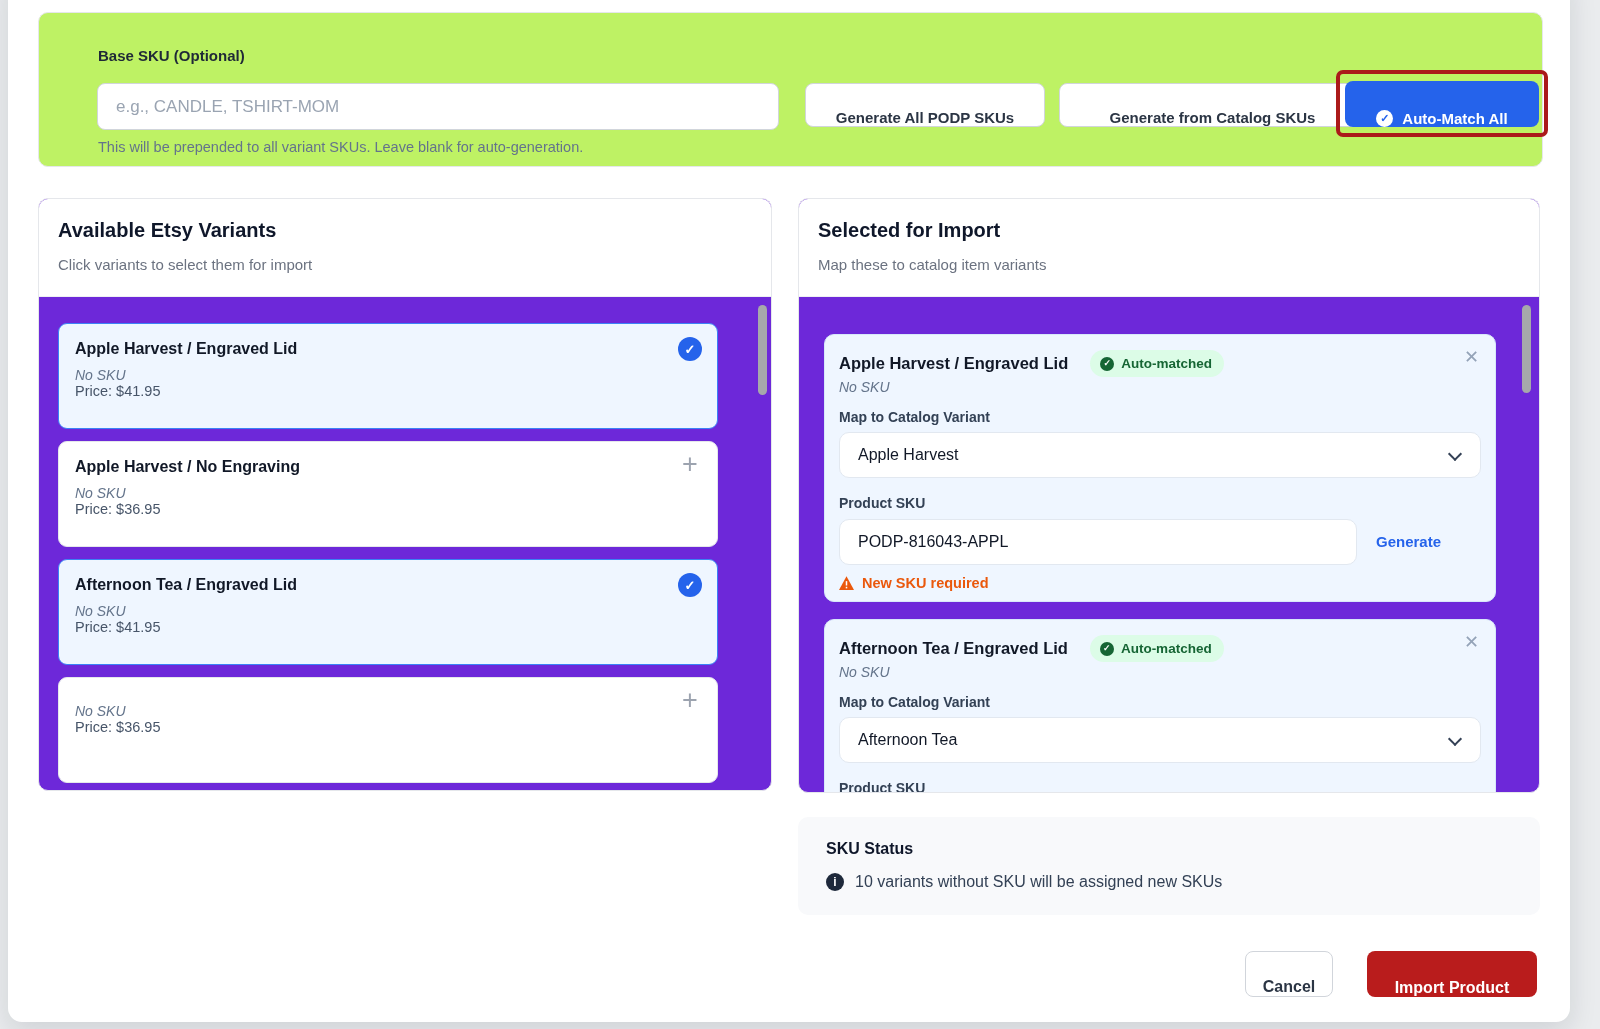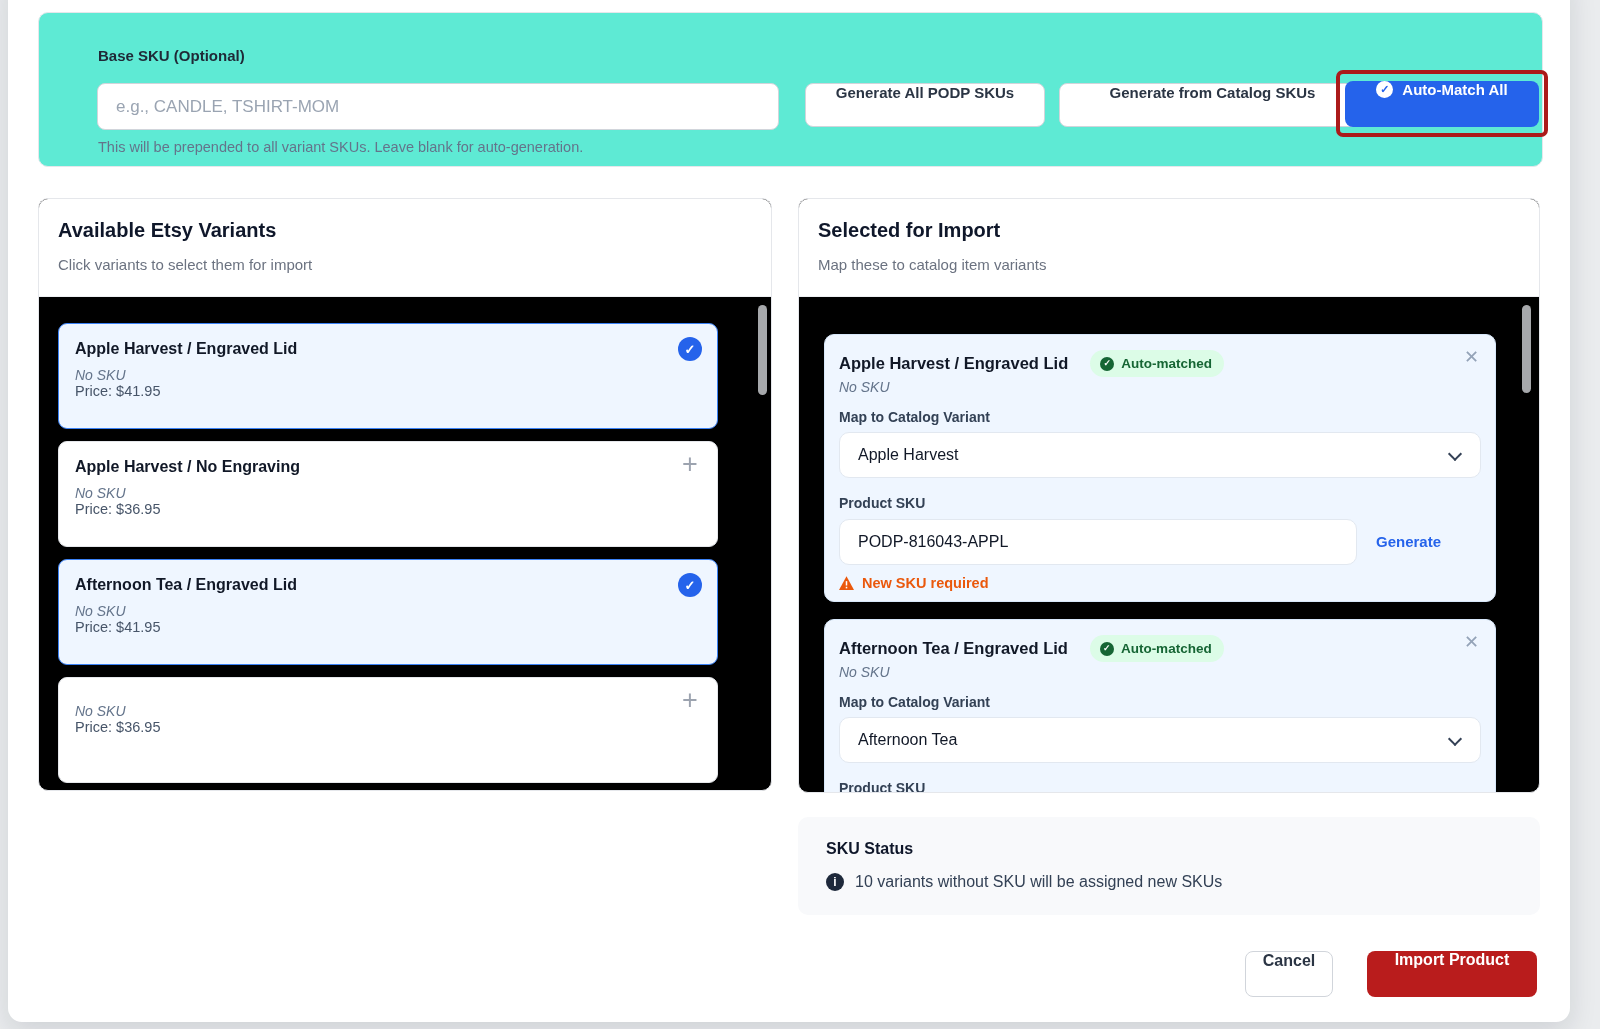--- a/index.html
+++ b/index.html
@@ -13,33 +13,33 @@
 
   .modal {
     position:absolute; left:8px; top:-30px; width:1562px; height:1052px;
     background:#ffffff; border-radius:14px;
     box-shadow:0 10px 28px rgba(15,23,42,.12);
   }
 
   
   .top-card {
     position:absolute; left:38px; top:12px; width:1505px; height:155px;
-    border:1px solid #e5e7eb; border-radius:10px; background:#5eead4;
+    border:1px solid #e5e7eb; border-radius:10px; background:#bef264;
   }
   .base-label { position:absolute; left:59px; top:34px; font-size:15px; font-weight:600; color:#1f2937; }
   .base-input {
     position:absolute; left:58px; top:70px; width:682px; height:47px;
     border:1px solid #d1d5db; border-radius:8px; padding:0 18px;
     font-size:17px; color:#111827; font-family:"Liberation Sans",sans-serif;
     outline:none; background:#fff;
   }
   .base-input::placeholder { color:#9aa4b2; }
   .base-help { position:absolute; left:59px; top:126px; font-size:14.5px; color:#64748b; }
   .btn {
-    display:flex; align-items:flex-start; justify-content:center; gap:9px;
+    display:flex; align-items:flex-end; justify-content:center; gap:9px;
     border-radius:8px; font-size:15px; font-weight:700; cursor:pointer;
     font-family:"Liberation Sans",sans-serif;
   }
   .btn.ghost { background:#fff; border:1px solid #d1d5db; color:#2b3544; }
   .btn-podp   { position:absolute; left:766px;  top:70px; width:240px; height:44px; }
   .btn-catalog{ position:absolute; left:1020px; top:70px; width:307px; height:44px; }
   .red-box {
     position:absolute; left:1297px; top:57px; width:212px; height:67px;
     border:4px solid #ab1a1a; border-radius:7px; pointer-events:none;
   }
@@ -48,21 +48,21 @@
     background:#2563eb; border:none; color:#fff;
   }
   .badge-check-ic {
     width:17px; height:17px; border-radius:50%; background:#fff; color:#2563eb;
     display:inline-flex; align-items:center; justify-content:center;
     font-size:11px; font-weight:700; line-height:1;
   }
 
   
   .panel {
-    position:absolute; top:198px; background:#000000;
+    position:absolute; top:198px; background:#6d28d9;
     border:1px solid #e5e7eb; border-radius:10px; overflow:hidden;
   }
   .panel.left  { left:38px;  width:734px; height:593px; }
   .panel.right { left:798px; width:742px; height:595px; }
   .panel-head { position:absolute; left:0; top:0; right:0; height:98px; border-bottom:1px solid #eef0f3; background:#fff; }
   .panel-title { position:absolute; left:19px; top:20px; font-size:20px; font-weight:700; color:#0f172a; }
   .panel-sub   { position:absolute; left:19px; top:57px; font-size:15px; color:#6b7280; }
 
   
   .vcard {

